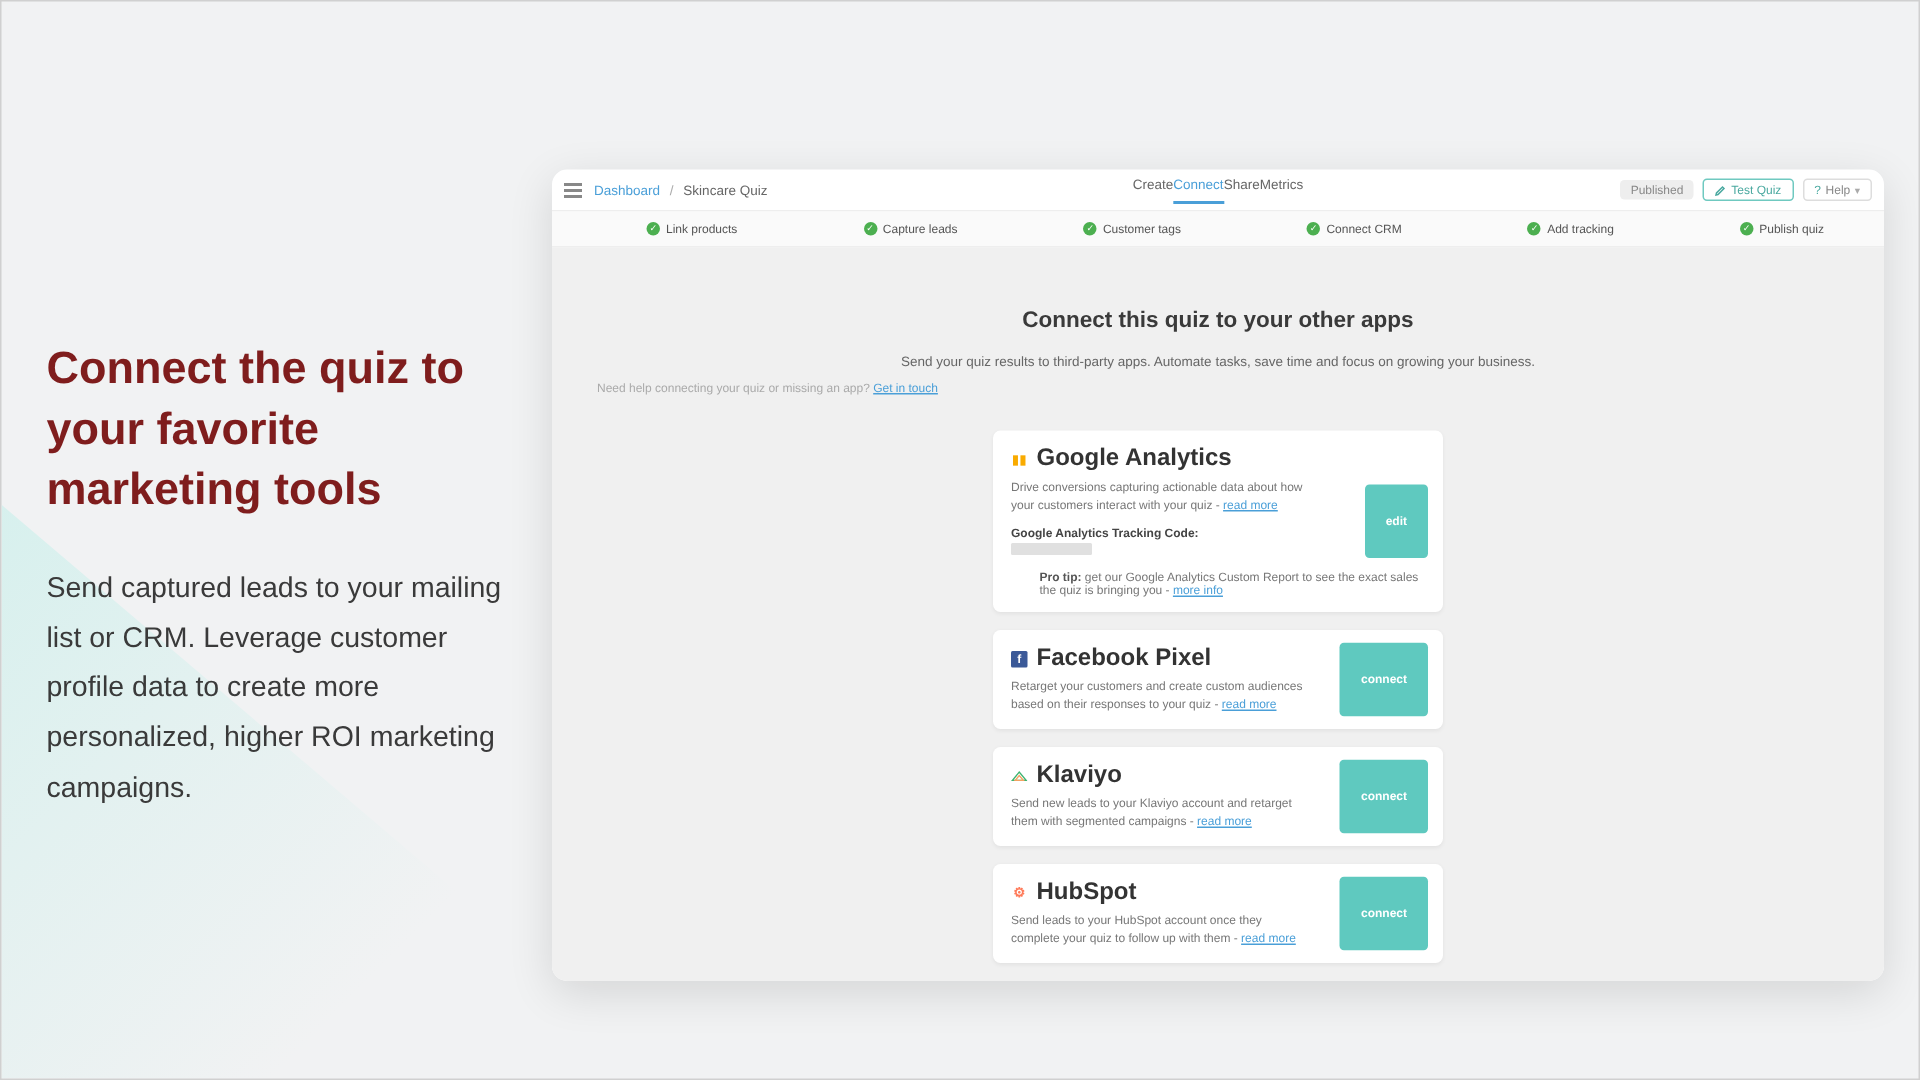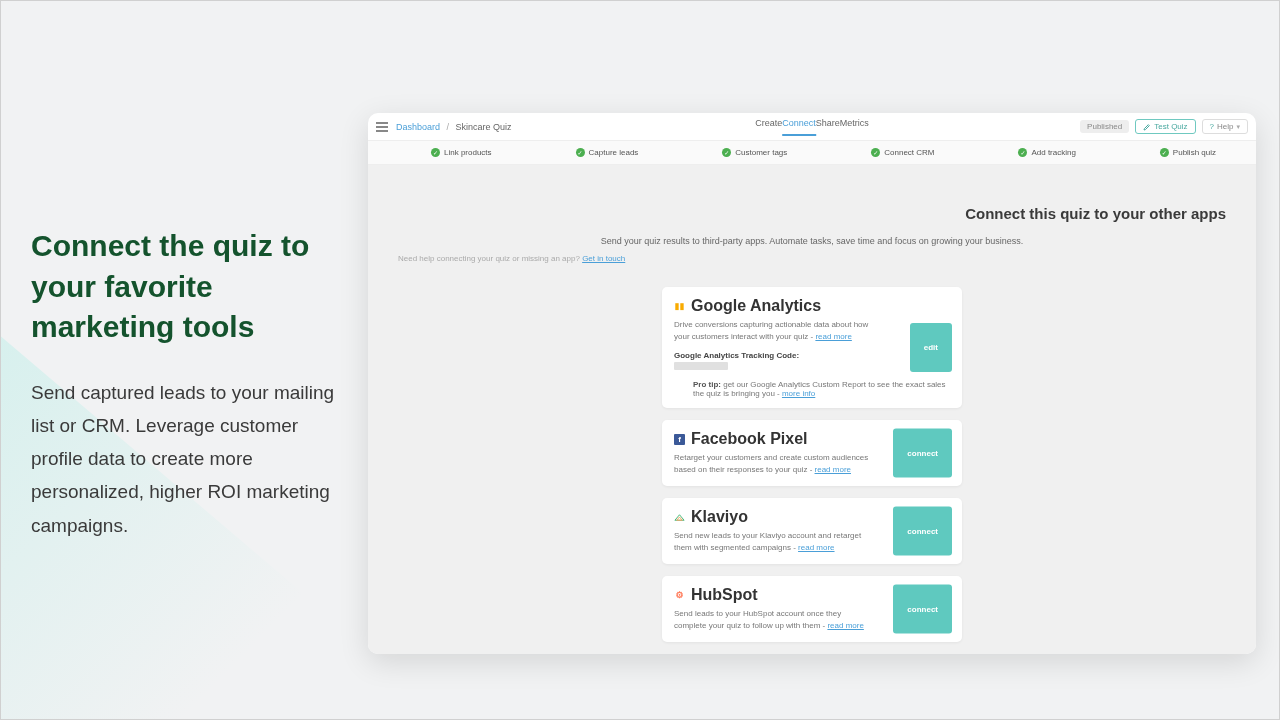--- a/index.html
+++ b/index.html
@@ -23,21 +23,21 @@
 }
 .marketing-text {
   position: absolute;
   left: 30px;
   top: 225px;
   width: 320px;
 }
 .marketing-text h1 {
   font-size: 30px;
   font-weight: 700;
-  color: #14532d;
+  color: #7f1d1d;
   line-height: 1.35;
   margin-bottom: 28px;
 }
 .marketing-text p {
   font-size: 19px;
   font-weight: 500;
   color: #3a3a3a;
   line-height: 1.75;
 }
 .app-window {
@@ -133,21 +133,21 @@
   font-size: 6px;
   line-height: 1;
 }
 .app-body {
   padding: 40px 30px 20px;
   background: #f0f0f0;
   height: calc(100% - 52px);
   overflow: hidden;
 }
 .body-title {
-  text-align: right;
+  text-align: center;
   font-size: 15px;
   font-weight: 700;
   color: #3a3a3a;
   margin-bottom: 14px;
 }
 .body-sub {
   text-align: center;
   font-size: 9px;
   color: #666;
   margin-bottom: 8px;

